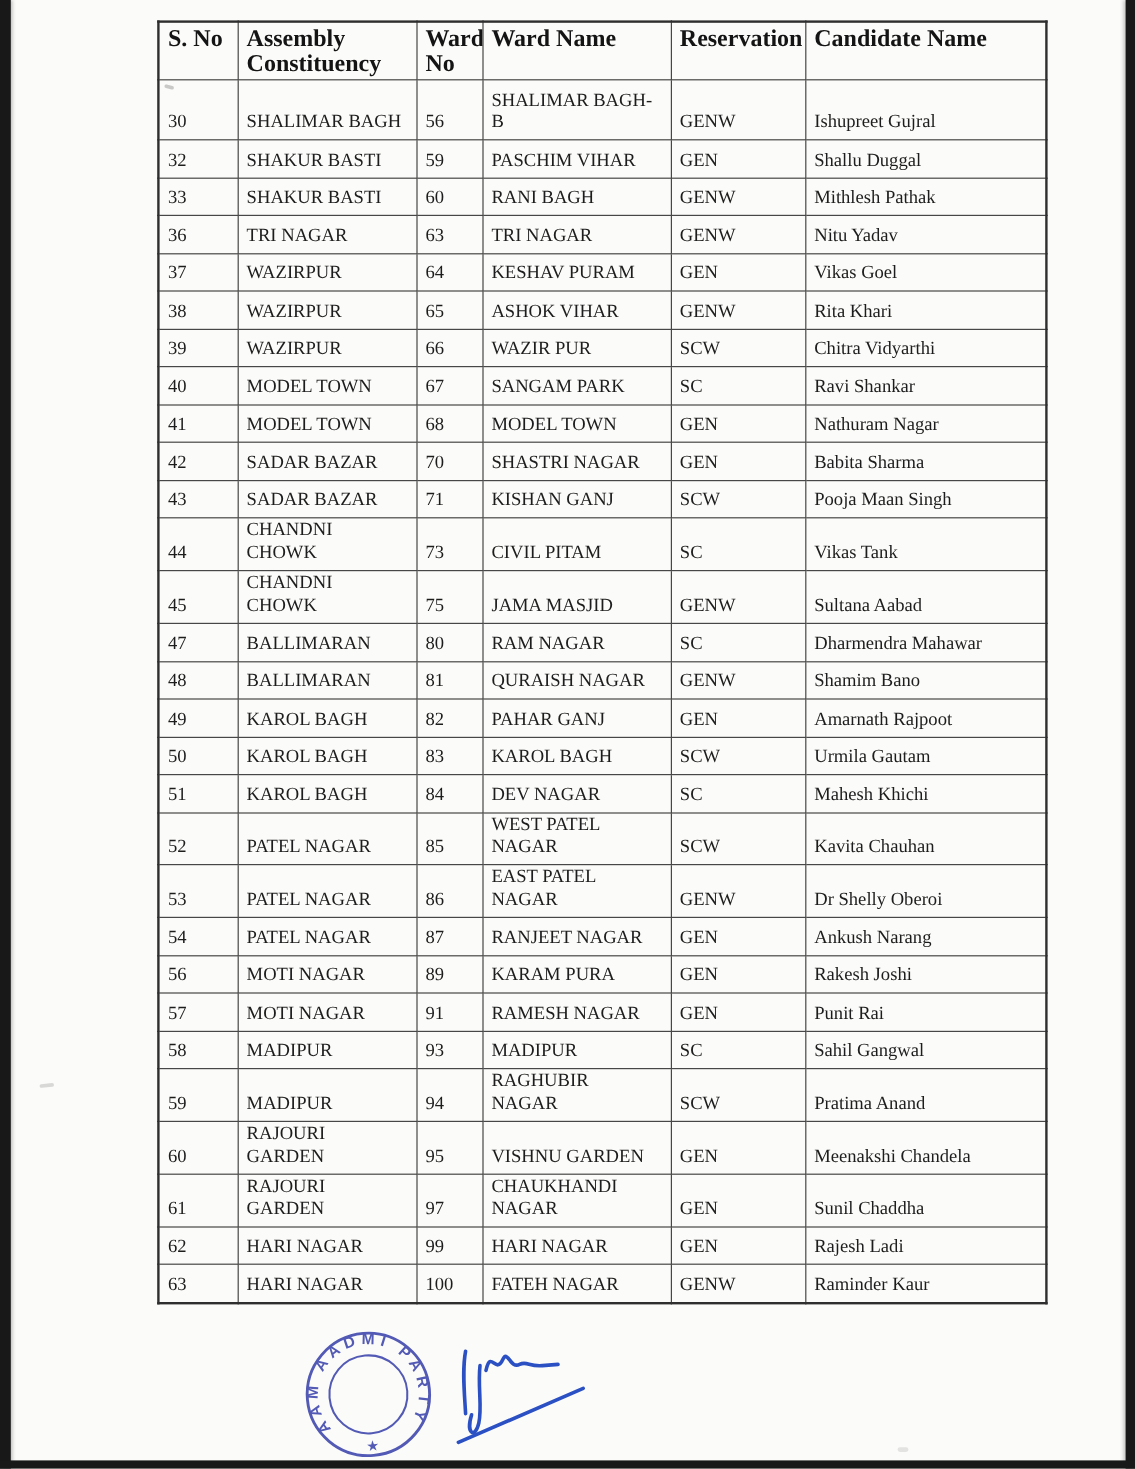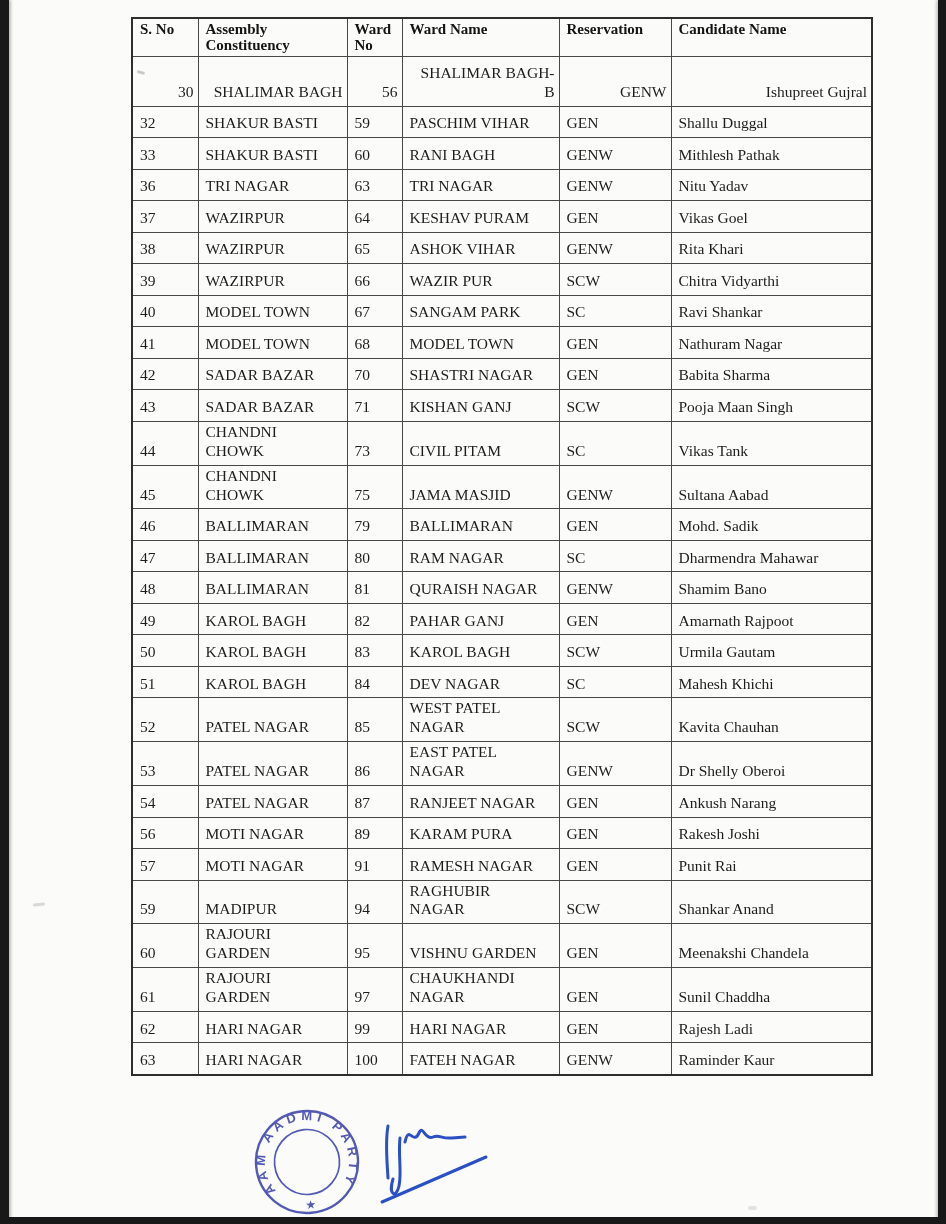--- a/index.html
+++ b/index.html
@@ -32,38 +32,38 @@
     table-layout: fixed;
     border: 2px solid #2e2e2e;
   }
   .candidates th, .candidates td {
     border: 1px solid #474747;
     white-space: pre-line;
     overflow: hidden;
     text-align: left;
   }
   .candidates th {
-    font-size: 15px;
+    font-size: 20px;
     font-weight: bold;
     color: #141414;
     vertical-align: top;
     line-height: 1.06;
     padding: 3px 4px 2px 7px;
     height: 30px;
   }
   .candidates td {
     font-size: 15.5px;
     color: #1d1d1d;
     vertical-align: bottom;
     line-height: 1.22;
     padding: 1px 4px 4px 7px;
     height: 25.5px;
   }
   
-  .candidates tbody tr:nth-child(1) td  { height: 44px; text-align: right; }
+  .candidates tbody tr:nth-child(1) td  { height: 44px; }
   .candidates tbody tr:nth-child(34) td { height: 48px; }
 
   
   .stamp-wrap { position: absolute; left: 252px; top: 1107px; width: 110px; height: 110px; }
   .sig-wrap   { position: absolute; left: 366px; top: 1110px; width: 132px; height: 100px; }
 </style>
 </head>
 <body>
 
 <div class="edge edge-left"></div>
@@ -211,28 +211,20 @@
   <tr>
     <td>45</td>
     <td>CHANDNI
 CHOWK</td>
     <td>75</td>
     <td>JAMA MASJID</td>
     <td>GENW</td>
     <td>Sultana Aabad</td>
   </tr>
 
-  <tr>
-    <td>46</td>
-    <td>BALLIMARAN</td>
-    <td>79</td>
-    <td>BALLIMARAN</td>
-    <td>GEN</td>
-    <td>Mohd. Sadik</td>
-  </tr>
 
   <tr>
     <td>47</td>
     <td>BALLIMARAN</td>
     <td>80</td>
     <td>RAM NAGAR</td>
     <td>SC</td>
     <td>Dharmendra Mahawar</td>
   </tr>
 
@@ -313,29 +305,37 @@
 
   <tr>
     <td>57</td>
     <td>MOTI NAGAR</td>
     <td>91</td>
     <td>RAMESH NAGAR</td>
     <td>GEN</td>
     <td>Punit Rai</td>
   </tr>
 
+  <tr>
+    <td>58</td>
+    <td>MADIPUR</td>
+    <td>93</td>
+    <td>MADIPUR</td>
+    <td>SC</td>
+    <td>Sahil Gangwal</td>
+  </tr>
 
   <tr>
     <td>59</td>
     <td>MADIPUR</td>
     <td>94</td>
     <td>RAGHUBIR
 NAGAR</td>
     <td>SCW</td>
-    <td>Shankar Anand</td>
+    <td>Pratima Anand</td>
   </tr>
 
   <tr>
     <td>60</td>
     <td>RAJOURI
 GARDEN</td>
     <td>95</td>
     <td>VISHNU GARDEN</td>
     <td>GEN</td>
     <td>Meenakshi Chandela</td>

